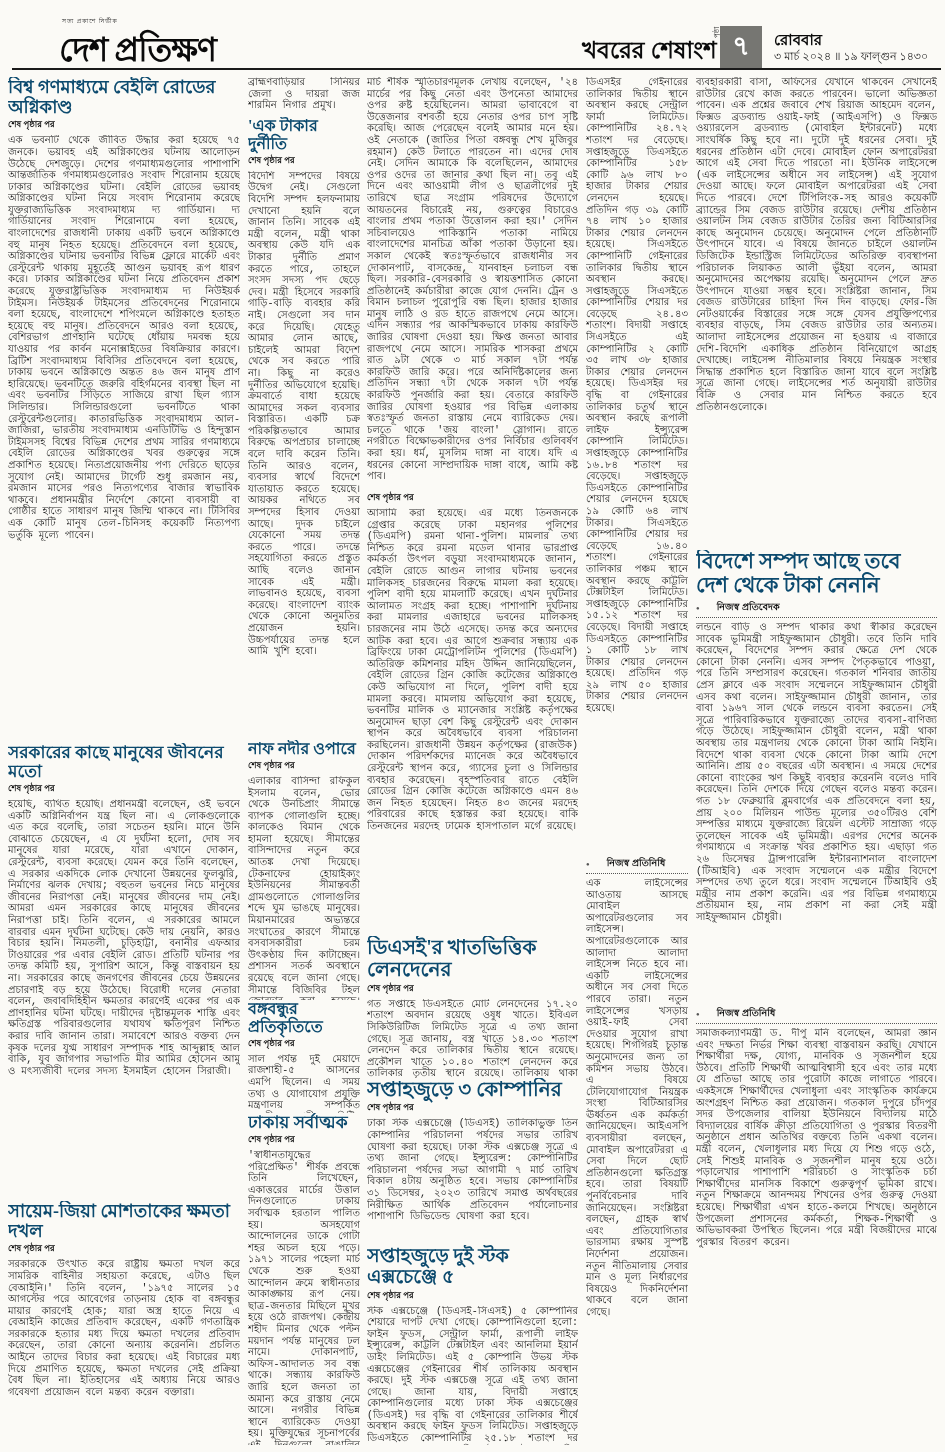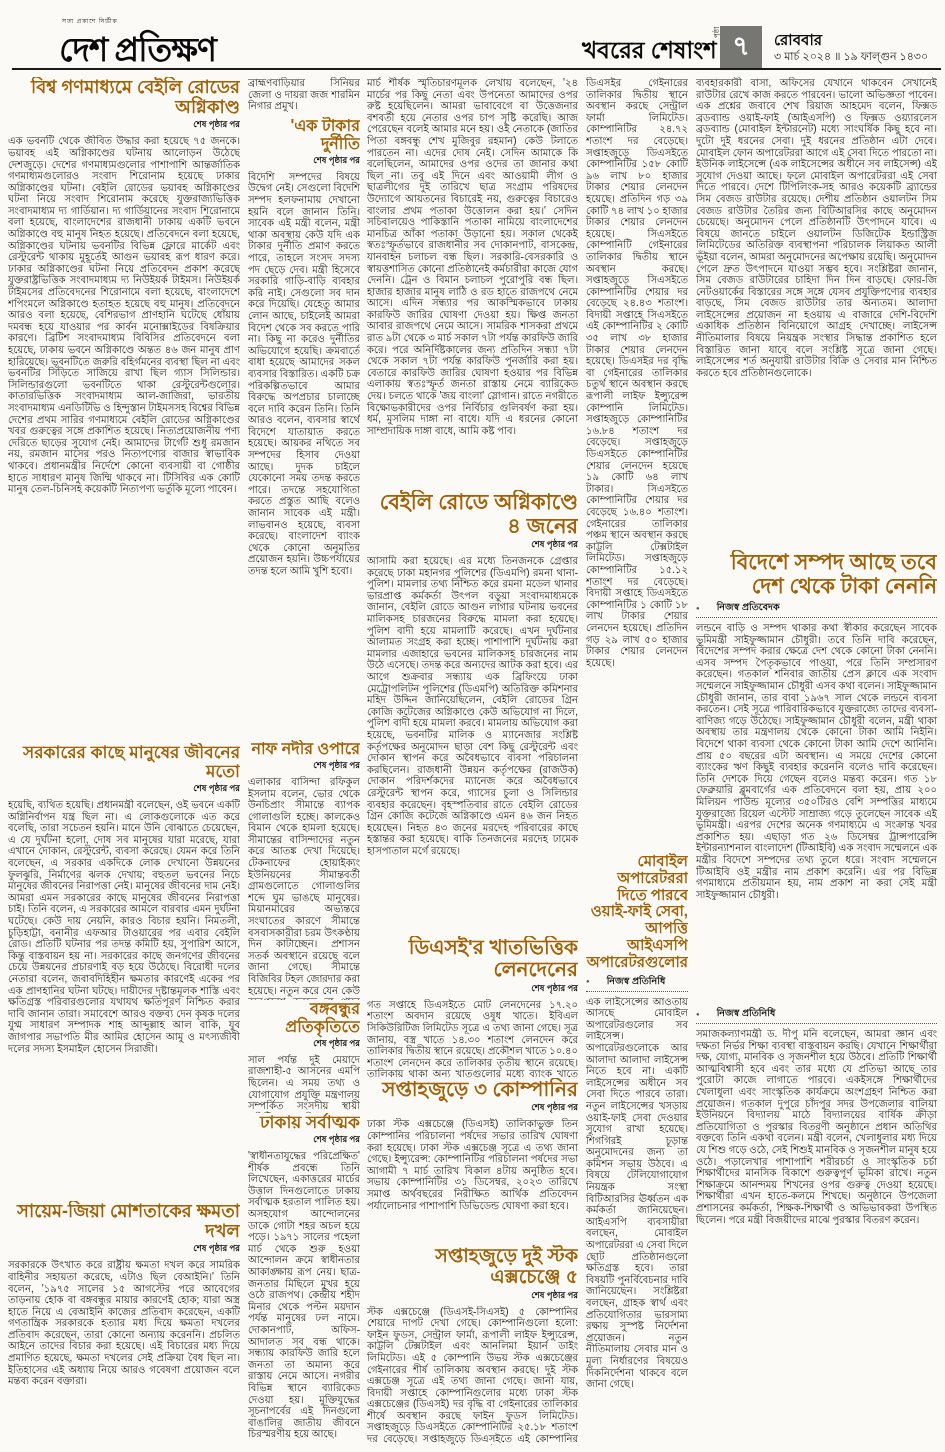--- a/index.html
+++ b/index.html
@@ -20,26 +20,26 @@
   #date-line{position:absolute;left:770px;top:48px;font-size:11px;color:#222;}
   
   .zone{position:absolute;top:77px;height:1368px;overflow:hidden;}
   #zoneA{left:8px;width:232px;}
   #zoneB{left:248px;width:112px;}
   #zoneC{left:367px;width:211px;}
   #zoneD{left:586px;width:102px;}
   #zoneE{left:696px;width:241px;}
   
   .art{overflow:hidden;}
-  .hl{margin:0 0 1px 0;text-align:right;font-weight:800;color:#a16207;line-height:1.12;
-      font-family:Liberation Sans, sans-serif;}
+  .hl{margin:0 0 1px 0;text-align:left;font-weight:800;color:#0c4a6e;line-height:1.12;
+      font-family:Liberation Serif, serif;}
   .hl15{font-size:15px;} .hl16{font-size:16px;} .hl17{font-size:17px;}
   .hl18{font-size:18px;} .hl19{font-size:19px;} .hl20{font-size:20px;} .hl21{font-size:21px;}
-  .cont{text-align:right;font-size:8.5px;font-weight:700;color:#111;margin:1px 0 3px 0;}
-  .body{font-size:10px;line-height:11.6px;text-align:justify;color:#1f1f1f;overflow:hidden;}
+  .cont{text-align:left;font-size:8.5px;font-weight:700;color:#111;margin:1px 0 3px 0;}
+  .body{font-size:10px;line-height:11.6px;text-align:justify;color:#1f1f1f;overflow:hidden;font-family:Liberation Mono, monospace;}
   .byline{font-size:9.5px;font-weight:700;color:#111;margin:3px 0 2px 0;display:flex;align-items:center;gap:17px;}
   .dot{font-size:6px;color:#555;}
   .dotrule{border-top:1px dotted #555;height:0;margin:1px 0 4px 0;}
 </style>
 </head>
 <body>
 
 <div id="page">
 
   <div id="masthead">
@@ -95,21 +95,20 @@
       <div class="cont">শেষ পৃষ্ঠার পর</div>
       <div class="body">'স্বাধীনতাযুদ্ধের পরিপ্রেক্ষিত' শীর্ষক প্রবন্ধে তিনি লিখেছেন, একাত্তরের মার্চের উত্তাল দিনগুলোতে ঢাকায় সর্বাত্মক হরতাল পালিত হয়। অসহযোগ আন্দোলনের ডাকে গোটা শহর অচল হয়ে পড়ে। ১৯৭১ সালের পহেলা মার্চ থেকে শুরু হওয়া আন্দোলন ক্রমে স্বাধীনতার আকাঙ্ক্ষায় রূপ নেয়। ছাত্র-জনতার মিছিলে মুখর হয়ে ওঠে রাজপথ। কেন্দ্রীয় শহীদ মিনার থেকে পল্টন ময়দান পর্যন্ত মানুষের ঢল নামে। দোকানপাট, অফিস-আদালত সব বন্ধ থাকে। সন্ধ্যায় কারফিউ জারি হলে জনতা তা অমান্য করে রাস্তায় নেমে আসে। নগরীর বিভিন্ন স্থানে ব্যারিকেড দেওয়া হয়। মুক্তিযুদ্ধের সূচনাপর্বের এই দিনগুলো বাঙালির জাতীয় জীবনে চিরস্মরণীয় হয়ে আছে।</div>
     </div>
   </div>
 
   <div class="zone" id="zoneC">
     <div class="art" style="height:413px">
       <div class="body">মার্চ শীর্ষক স্মৃতিচারণমূলক লেখায় বলেছেন, '২৪ মার্চের পর কিছু নেতা এবং উপনেতা আমাদের ওপর রুষ্ট হয়েছিলেন। আমরা ভাবাবেগে বা উত্তেজনার বশবর্তী হয়ে নেতার ওপর চাপ সৃষ্টি করেছি। আজ পেরেছেন বলেই আমার মনে হয়। ওই নেতাকে (জাতির পিতা বঙ্গবন্ধু শেখ মুজিবুর রহমান) কেউ টলাতে পারতেন না। এদের দোষ নেই। সেদিন আমাকে কি বলেছিলেন, আমাদের ওপর ওদের তা জানার কথা ছিল না। তবু এই দিনে এবং আওয়ামী লীগ ও ছাত্রলীগের দুই তারিখে ছাত্র সংগ্রাম পরিষদের উদ্যোগে আয়তনের বিচারেই নয়, গুরুত্বের বিচারেও বাংলার প্রথম পতাকা উত্তোলন করা হয়।' সেদিন সচিবালয়েও পাকিস্তানি পতাকা নামিয়ে বাংলাদেশের মানচিত্র আঁকা পতাকা উড়ানো হয়। সকাল থেকেই স্বতঃস্ফূর্তভাবে রাজধানীর সব দোকানপাট, বাসকেন্দ্র, যানবাহন চলাচল বন্ধ ছিল। সরকারি-বেসরকারি ও স্বায়ত্তশাসিত কোনো প্রতিষ্ঠানেই কর্মচারীরা কাজে যোগ দেননি। ট্রেন ও বিমান চলাচল পুরোপুরি বন্ধ ছিল। হাজার হাজার মানুষ লাঠি ও রড হাতে রাজপথে নেমে আসে। এদিন সন্ধ্যার পর আকস্মিকভাবে ঢাকায় কারফিউ জারির ঘোষণা দেওয়া হয়। ক্ষিপ্ত জনতা আবার রাজপথে নেমে আসে। সামরিক শাসকরা প্রথমে রাত ৯টা থেকে ৩ মার্চ সকাল ৭টা পর্যন্ত কারফিউ জারি করে। পরে অনির্দিষ্টকালের জন্য প্রতিদিন সন্ধ্যা ৭টা থেকে সকাল ৭টা পর্যন্ত কারফিউ পুনর্জারি করা হয়। বেতারে কারফিউ জারির ঘোষণা হওয়ার পর বিভিন্ন এলাকায় স্বতঃস্ফূর্ত জনতা রাস্তায় নেমে ব্যারিকেড দেয়। চলতে থাকে 'জয় বাংলা' স্লোগান। রাতে নগরীতে বিক্ষোভকারীদের ওপর নির্বিচার গুলিবর্ষণ করা হয়। ধর্ম, মুসলিম দাঙ্গা না বাধে। যদি এ ধরনের কোনো সাম্প্রদায়িক দাঙ্গা বাধে, আমি কষ্ট পাব।</div>
     </div>
     <div class="art" style="height:446px">
-      <h2 class="hl hl21">বেইলি রোডে অগ্নিকাণ্ডে ৪ জনের</h2>
       <div class="cont">শেষ পৃষ্ঠার পর</div>
       <div class="body">আসামি করা হয়েছে। এর মধ্যে তিনজনকে গ্রেপ্তার করেছে ঢাকা মহানগর পুলিশের (ডিএমপি) রমনা থানা-পুলিশ। মামলার তথ্য নিশ্চিত করে রমনা মডেল থানার ভারপ্রাপ্ত কর্মকর্তা উৎপল বড়ুয়া সংবাদমাধ্যমকে জানান, বেইলি রোডে আগুন লাগার ঘটনায় ভবনের মালিকসহ চারজনের বিরুদ্ধে মামলা করা হয়েছে। পুলিশ বাদী হয়ে মামলাটি করেছে। এখন দুর্ঘটনার আলামত সংগ্রহ করা হচ্ছে। পাশাপাশি দুর্ঘটনায় করা মামলার এজাহারে ভবনের মালিকসহ চারজনের নাম উঠে এসেছে। তদন্ত করে অন্যদের আটক করা হবে। এর আগে শুক্রবার সন্ধ্যায় এক ব্রিফিংয়ে ঢাকা মেট্রোপলিটন পুলিশের (ডিএমপি) অতিরিক্ত কমিশনার মহিদ উদ্দিন জানিয়েছিলেন, বেইলি রোডের গ্রিন কোজি কটেজের অগ্নিকাণ্ডে কেউ অভিযোগ না দিলে, পুলিশ বাদী হয়ে মামলা করবে। মামলায় অভিযোগ করা হয়েছে, ভবনটির মালিক ও ম্যানেজার সংশ্লিষ্ট কর্তৃপক্ষের অনুমোদন ছাড়া বেশ কিছু রেস্টুরেন্ট এবং দোকান স্থাপন করে অবৈধভাবে ব্যবসা পরিচালনা করছিলেন। রাজধানী উন্নয়ন কর্তৃপক্ষের (রাজউক) দোকান পরিদর্শকদের ম্যানেজ করে অবৈধভাবে রেস্টুরেন্ট স্থাপন করে, গ্যাসের চুলা ও সিলিন্ডার ব্যবহার করেছেন। বৃহস্পতিবার রাতে বেইলি রোডের গ্রিন কোজি কটেজে অগ্নিকাণ্ডে এমন ৪৬ জন নিহত হয়েছেন। নিহত ৪৩ জনের মরদেহ পরিবারের কাছে হস্তান্তর করা হয়েছে। বাকি তিনজনের মরদেহ ঢামেক হাসপাতাল মর্গে রয়েছে।</div>
     </div>
     <div class="art" style="height:142px">
       <h2 class="hl hl20">ডিএসই'র খাতভিত্তিক লেনদেনের</h2>
       <div class="cont">শেষ পৃষ্ঠার পর</div>
       <div class="body">গত সপ্তাহে ডিএসইতে মোট লেনদেনের ১৭.২০ শতাংশ অবদান রয়েছে ওষুধ খাতে। ইবিএল সিকিউরিটিজ লিমিটেড সূত্রে এ তথ্য জানা গেছে। সূত্র জানায়, বস্ত্র খাতে ১৪.৩০ শতাংশ লেনদেন করে তালিকার দ্বিতীয় স্থানে রয়েছে। প্রকৌশল খাতে ১০.৪০ শতাংশ লেনদেন করে তালিকার তৃতীয় স্থানে রয়েছে। তালিকায় থাকা অন্য খাতগুলোর মধ্যে ব্যাংক খাতে ৯.২০ শতাংশ, খাদ্য খাতে ৮.৭০ শতাংশ, সাধারণ বীমা খাতে ৫.৮০ শতাংশ, ভ্রমণ খাতে ৫.৫০ শতাংশ, সিরামিক খাতে ৪.৩০ শতাংশ, আইটি খাতে ৩.৯০ শতাংশ, বিবিধ খাতে ৩.৬০ শতাংশ, জ্বালানি-বিদ্যুৎ খাতে ৩.২০ শতাংশ, ট্যানারি খাতে ২.৬০ শতাংশ, কাগজ খাতে ২.৩ শতাংশ, জীবন বীমা খাতে ১.৭০ শতাংশ, সিমেন্ট খাতে ১.৬০ শতাংশ, আর্থিক খাতে ১.৫০ শতাংশ, সেবা-আবাসন ও মিউচুয়াল ফান্ড খাতে ১.৪০ শতাংশ, যোগাযোগ খাতে ১.১০ শতাংশ এবং পাট খাতে দশমিক ৪০ শতাংশ লেনদেন হয়েছে।</div>
     </div>
     <div class="art" style="height:167px">
       <h2 class="hl hl20">সপ্তাহজুড়ে ৩ কোম্পানির</h2>
@@ -121,21 +120,20 @@
       <div class="cont">শেষ পৃষ্ঠার পর</div>
       <div class="body">স্টক এক্সচেঞ্জে (ডিএসই-সিএসই) ৫ কোম্পানির শেয়ারে দাপট দেখা গেছে। কোম্পানিগুলো হলো: ফাইন ফুডস, সেন্ট্রাল ফার্মা, রূপালী লাইফ ইন্স্যুরেন্স, কাট্টলি টেক্সটাইল এবং আনলিমা ইয়ার্ন ডাইং লিমিটেড। এই ৫ কোম্পানি উভয় স্টক এক্সচেঞ্জের গেইনারের শীর্ষ তালিকায় অবস্থান করছে। দুই স্টক এক্সচেঞ্জ সূত্রে এই তথ্য জানা গেছে। জানা যায়, বিদায়ী সপ্তাহে কোম্পানিগুলোর মধ্যে ঢাকা স্টক এক্সচেঞ্জের (ডিএসই) দর বৃদ্ধি বা গেইনারের তালিকার শীর্ষে অবস্থান করছে ফাইন ফুডস লিমিটেড। সপ্তাহজুড়ে ডিএসইতে কোম্পানিটির ২৫.১৮ শতাংশ দর বেড়েছে। সপ্তাহজুড়ে ডিএসইতে এই কোম্পানির ২৭ কোটি ৪০ লাখ ৩০ হাজার টাকার শেয়ার লেনদেন হয়েছে। প্রতিদিন গড় ৬ কোটি ৮৫ লাখ টাকার শেয়ার লেনদেন হয়েছে।</div>
     </div>
   </div>
 
   <div class="zone" id="zoneD">
     <div class="art" style="height:776px">
       <div class="body">ডিএসইর গেইনারের তালিকার দ্বিতীয় স্থানে অবস্থান করছে সেন্ট্রাল ফার্মা লিমিটেড। কোম্পানিটির ২৪.৭২ শতাংশ দর বেড়েছে। সপ্তাহজুড়ে ডিএসইতে কোম্পানিটির ১৫৮ কোটি ৯৬ লাখ ৮০ হাজার টাকার শেয়ার লেনদেন হয়েছে। প্রতিদিন গড় ৩৯ কোটি ৭৪ লাখ ১০ হাজার টাকার শেয়ার লেনদেন হয়েছে। সিএসইতে কোম্পানিটি গেইনারের তালিকার দ্বিতীয় স্থানে অবস্থান করছে। সপ্তাহজুড়ে সিএসইতে কোম্পানিটির শেয়ার দর বেড়েছে ২৪.৪৩ শতাংশ। বিদায়ী সপ্তাহে সিএসইতে এই কোম্পানিটির ২ কোটি ৩৫ লাখ ৩৮ হাজার টাকার শেয়ার লেনদেন হয়েছে। ডিএসইর দর বৃদ্ধি বা গেইনারের তালিকার চতুর্থ স্থানে অবস্থান করছে রূপালী লাইফ ইন্স্যুরেন্স কোম্পানি লিমিটেড। সপ্তাহজুড়ে কোম্পানিটির ১৬.৮৪ শতাংশ দর বেড়েছে। সপ্তাহজুড়ে ডিএসইতে কোম্পানিটির শেয়ার লেনদেন হয়েছে ১৯ কোটি ৬৪ লাখ টাকার। সিএসইতে কোম্পানিটির শেয়ার দর বেড়েছে ১৬.৪০ শতাংশ। গেইনারের তালিকার পঞ্চম স্থানে অবস্থান করছে কাট্টলি টেক্সটাইল লিমিটেড। সপ্তাহজুড়ে কোম্পানিটির ১৫.১২ শতাংশ দর বেড়েছে। বিদায়ী সপ্তাহে ডিএসইতে কোম্পানিটির ১ কোটি ১৮ লাখ টাকার শেয়ার লেনদেন হয়েছে। প্রতিদিন গড় ২৯ লাখ ৫০ হাজার টাকার শেয়ার লেনদেন হয়েছে।</div>
     </div>
     <div class="art" style="height:592px">
-      <h2 class="hl hl15">মোবাইল অপারেটররা দিতে পারবে ওয়াই-ফাই সেবা, আপত্তি আইএসপি অপারেটরগুলোর</h2>
       <div class="byline">
         <span class="dot">●</span>
         <span>নিজস্ব প্রতিনিধি</span>
       </div>
       <div class="dotrule"></div>
       <div class="body">এক লাইসেন্সের আওতায় আসছে মোবাইল অপারেটরগুলোর সব লাইসেন্স। অপারেটরগুলোকে আর আলাদা আলাদা লাইসেন্স নিতে হবে না। একটি লাইসেন্সের অধীনে সব সেবা দিতে পারবে তারা। নতুন লাইসেন্সের খসড়ায় ওয়াই-ফাই সেবা দেওয়ার সুযোগ রাখা হয়েছে। শিগগিরই চূড়ান্ত অনুমোদনের জন্য তা কমিশন সভায় উঠবে। এ বিষয়ে টেলিযোগাযোগ নিয়ন্ত্রক সংস্থা বিটিআরসির ঊর্ধ্বতন এক কর্মকর্তা জানিয়েছেন। আইএসপি ব্যবসায়ীরা বলছেন, মোবাইল অপারেটররা এ সেবা দিলে ছোট প্রতিষ্ঠানগুলো ক্ষতিগ্রস্ত হবে। তারা বিষয়টি পুনর্বিবেচনার দাবি জানিয়েছেন। সংশ্লিষ্টরা বলছেন, গ্রাহক স্বার্থ এবং প্রতিযোগিতার ভারসাম্য রক্ষায় সুস্পষ্ট নির্দেশনা প্রয়োজন। নতুন নীতিমালায় সেবার মান ও মূল্য নির্ধারণের বিষয়েও দিকনির্দেশনা থাকবে বলে জানা গেছে।</div>
     </div>
   </div>
 
   <div class="zone" id="zoneE">

